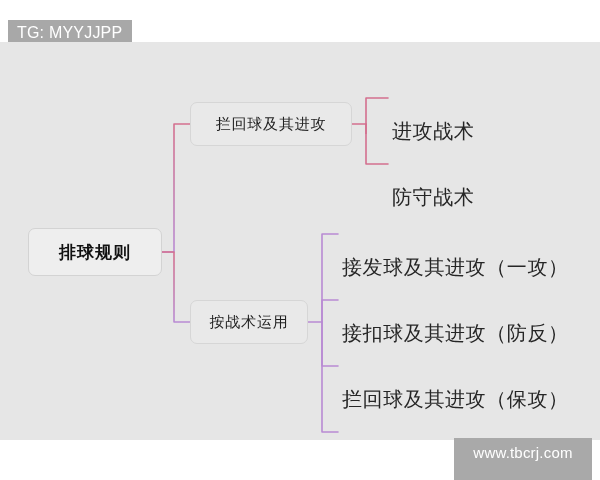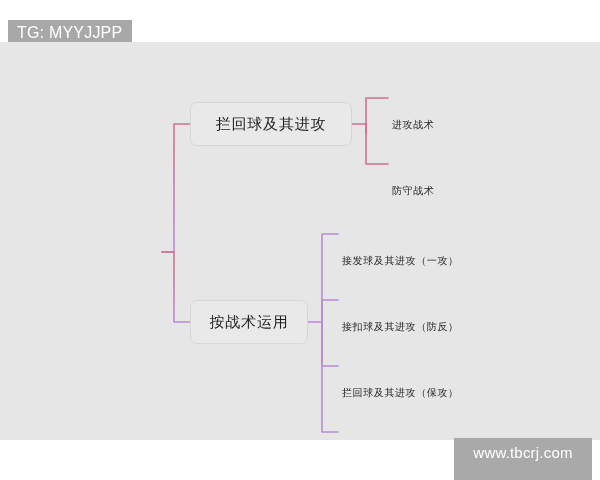--- a/index.html
+++ b/index.html
@@ -111,21 +111,21 @@
   .node-branch-2 {
     left: 190px;
     top: 258px;
     width: 118px;
     height: 44px;
   }
 
   .node-leaf {
     background: transparent;
     border: none;
-    font-size: 10px;
+    font-size: 20px;
     letter-spacing: 0.6px;
     color: #262626;
     padding-left: 0;
   }
 
   .leaf-a1 { left: 392px; top: 76px;  }
   .leaf-a2 { left: 392px; top: 142px; }
 
   .leaf-b1 { left: 342px; top: 212px; }
   .leaf-b2 { left: 342px; top: 278px; }
@@ -175,20 +175,23 @@
       <path d="M 366 82 L 366 56 L 388 56" fill="none" stroke="#d4708f" stroke-width="1.6" stroke-linecap="round" stroke-linejoin="round"></path>
       <path d="M 366 82 L 366 122 L 388 122" fill="none" stroke="#d4708f" stroke-width="1.6" stroke-linecap="round" stroke-linejoin="round"></path>
 
       <path d="M 308 280 L 322 280" fill="none" stroke="#b98bd4" stroke-width="1.6" stroke-linecap="round"></path>
       <path d="M 322 280 L 322 192 L 338 192" fill="none" stroke="#b98bd4" stroke-width="1.6" stroke-linecap="round" stroke-linejoin="round"></path>
       <path d="M 322 280 L 322 258 L 338 258" fill="none" stroke="#b98bd4" stroke-width="1.6" stroke-linecap="round" stroke-linejoin="round"></path>
       <path d="M 322 280 L 322 324 L 338 324" fill="none" stroke="#b98bd4" stroke-width="1.6" stroke-linecap="round" stroke-linejoin="round"></path>
       <path d="M 322 280 L 322 390 L 338 390" fill="none" stroke="#b98bd4" stroke-width="1.6" stroke-linecap="round" stroke-linejoin="round"></path>
     </svg>
 
+    <div class="node node-root">
+      <span>排球规则</span>
+    </div>
 
     <div class="node node-branch node-branch-1">
       <span>拦回球及其进攻</span>
     </div>
 
     <div class="node node-branch node-branch-2">
       <span>按战术运用</span>
     </div>
 
     <div class="node node-leaf leaf-a1">

